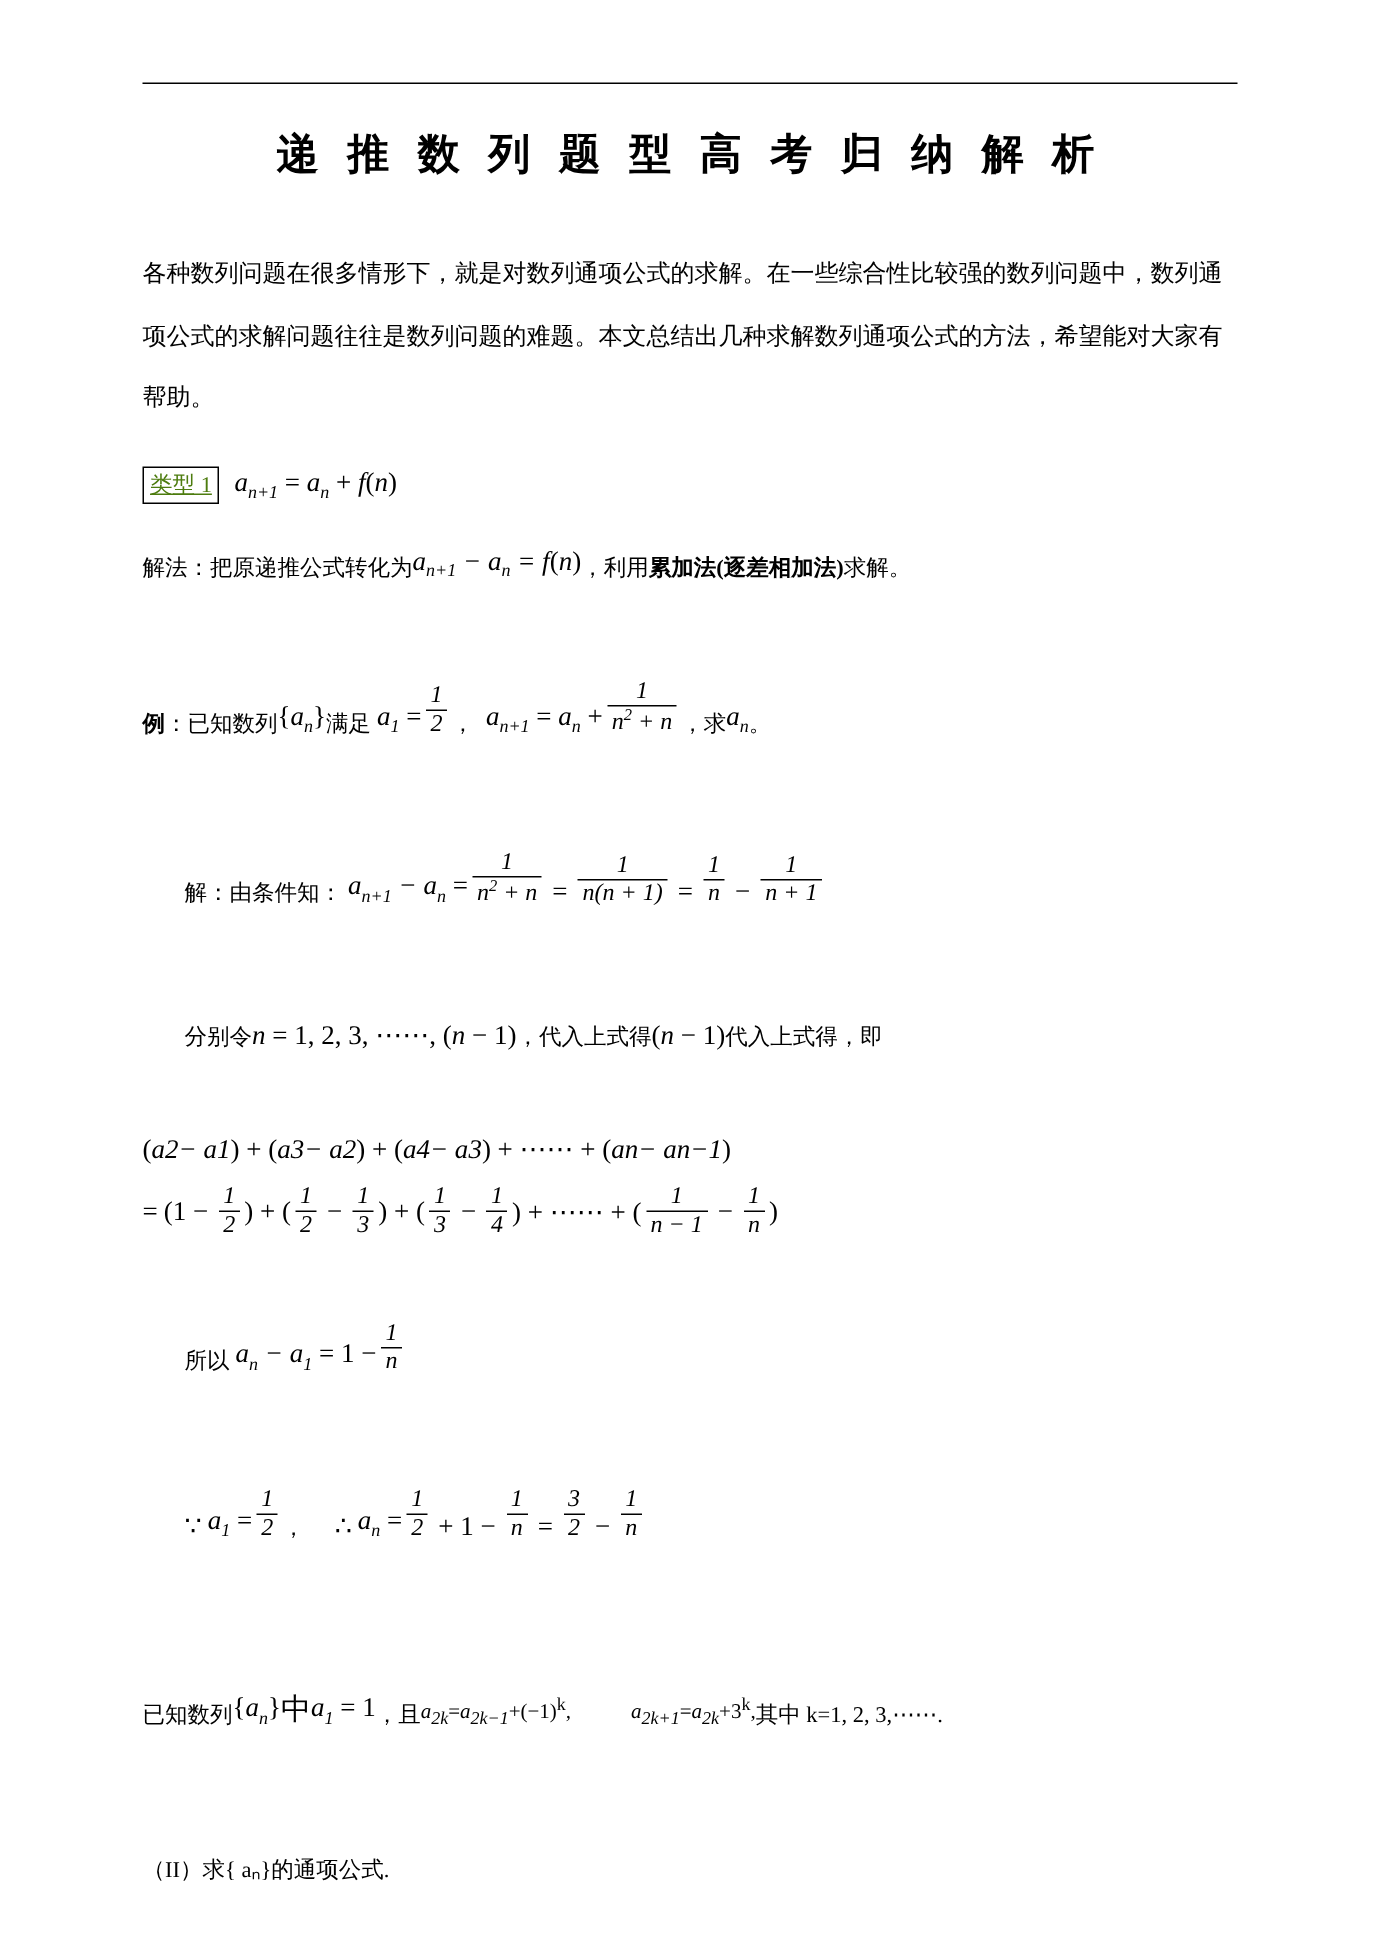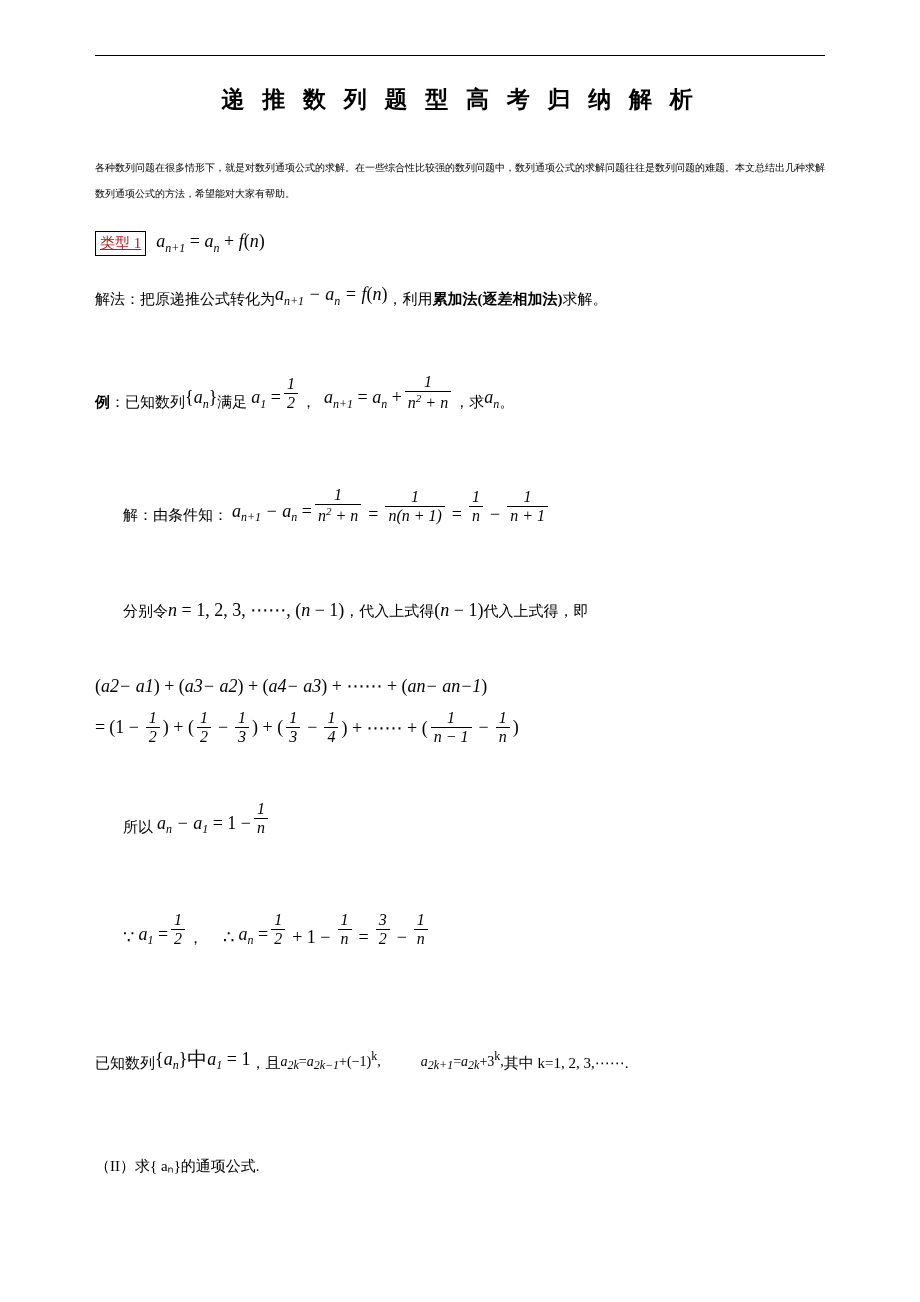--- a/index.html
+++ b/index.html
@@ -13,39 +13,39 @@
     }
     .page {
       padding: 55px 95px 40px 95px;
     }
     .top-rule {
       border-top: 1px solid #000;
       margin-bottom: 28px;
     }
     .title {
       text-align: center;
-      font-size: 23px;
+      font-size: 28px;
       font-weight: bold;
       letter-spacing: 6px;
       margin-bottom: 40px;
     }
     .para {
-      font-size: 10px;
+      font-size: 16px;
       line-height: 2.6;
       margin-bottom: 24px;
     }
     .type-row {
       display: flex;
       align-items: center;
       margin: 22px 0 28px 0;
     }
     .type-box {
       border: 1px solid #000;
       padding: 2px 4px;
-      color: #b91c1c;
+      color: #4d7c0f;
       font-size: 15px;
       text-decoration: underline;
       margin-right: 10px;
       text-align: right;
     }
     .math-inline {
       font-family: "Times New Roman", serif;
       font-style: italic;
       font-size: 18px;
     }

